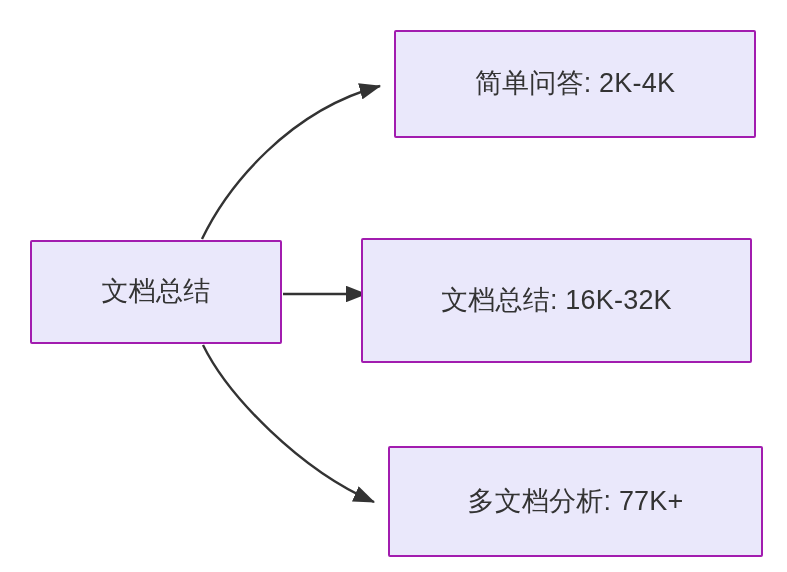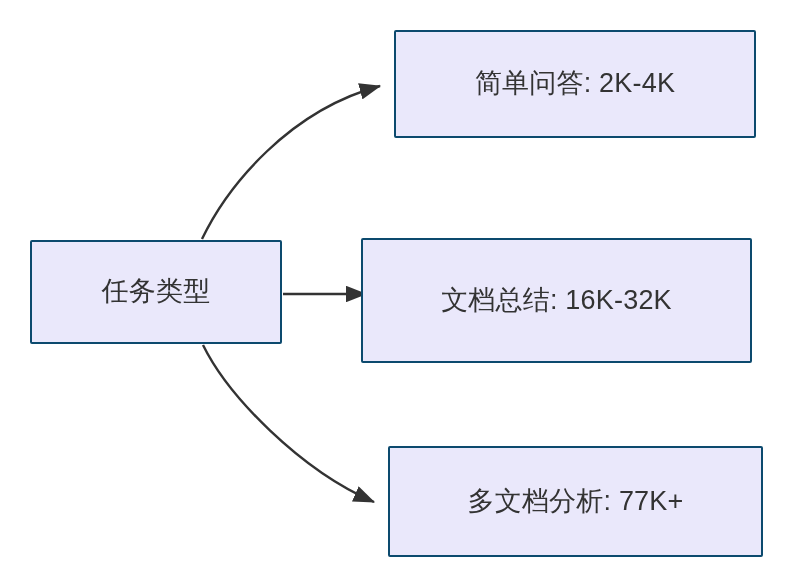--- a/index.html
+++ b/index.html
@@ -21,21 +21,21 @@
     position: absolute;
     left: 0;
     top: 0;
     width: 787px;
     height: 572px;
   }
   .node {
     position: absolute;
     box-sizing: border-box;
     background: #eae8fb;
-    border: 2px solid #0c4a6e;
+    border: 2px solid #a21caf;
     border-radius: 2px;
     display: flex;
     align-items: center;
     justify-content: center;
     text-align: center;
   }
   .node-label {
     color: #333333;
     font-size: 27px;
     line-height: 1.15;
@@ -60,21 +60,21 @@
     </defs>
 
     <path d="M 202 239 C 228 185, 290 110, 380 86" fill="none" stroke="#333333" stroke-width="2.4" marker-end="url(#arrowhead)"></path>
 
     <path d="M 283 294 L 366 294" fill="none" stroke="#333333" stroke-width="2.4" marker-end="url(#arrowhead)"></path>
 
     <path d="M 203 345 C 228 396, 300 470, 374 502" fill="none" stroke="#333333" stroke-width="2.4" marker-end="url(#arrowhead)"></path>
   </svg>
 
   <div class="node" id="node-root">
-    <span class="node-label">任务类型</span>
+    <span class="node-label">文档总结</span>
   </div>
 
   <div class="node" id="node-qa">
     <span class="node-label">简单问答: 2K-4K</span>
   </div>
 
   <div class="node" id="node-doc">
     <span class="node-label">文档总结: 16K-32K</span>
   </div>
 

